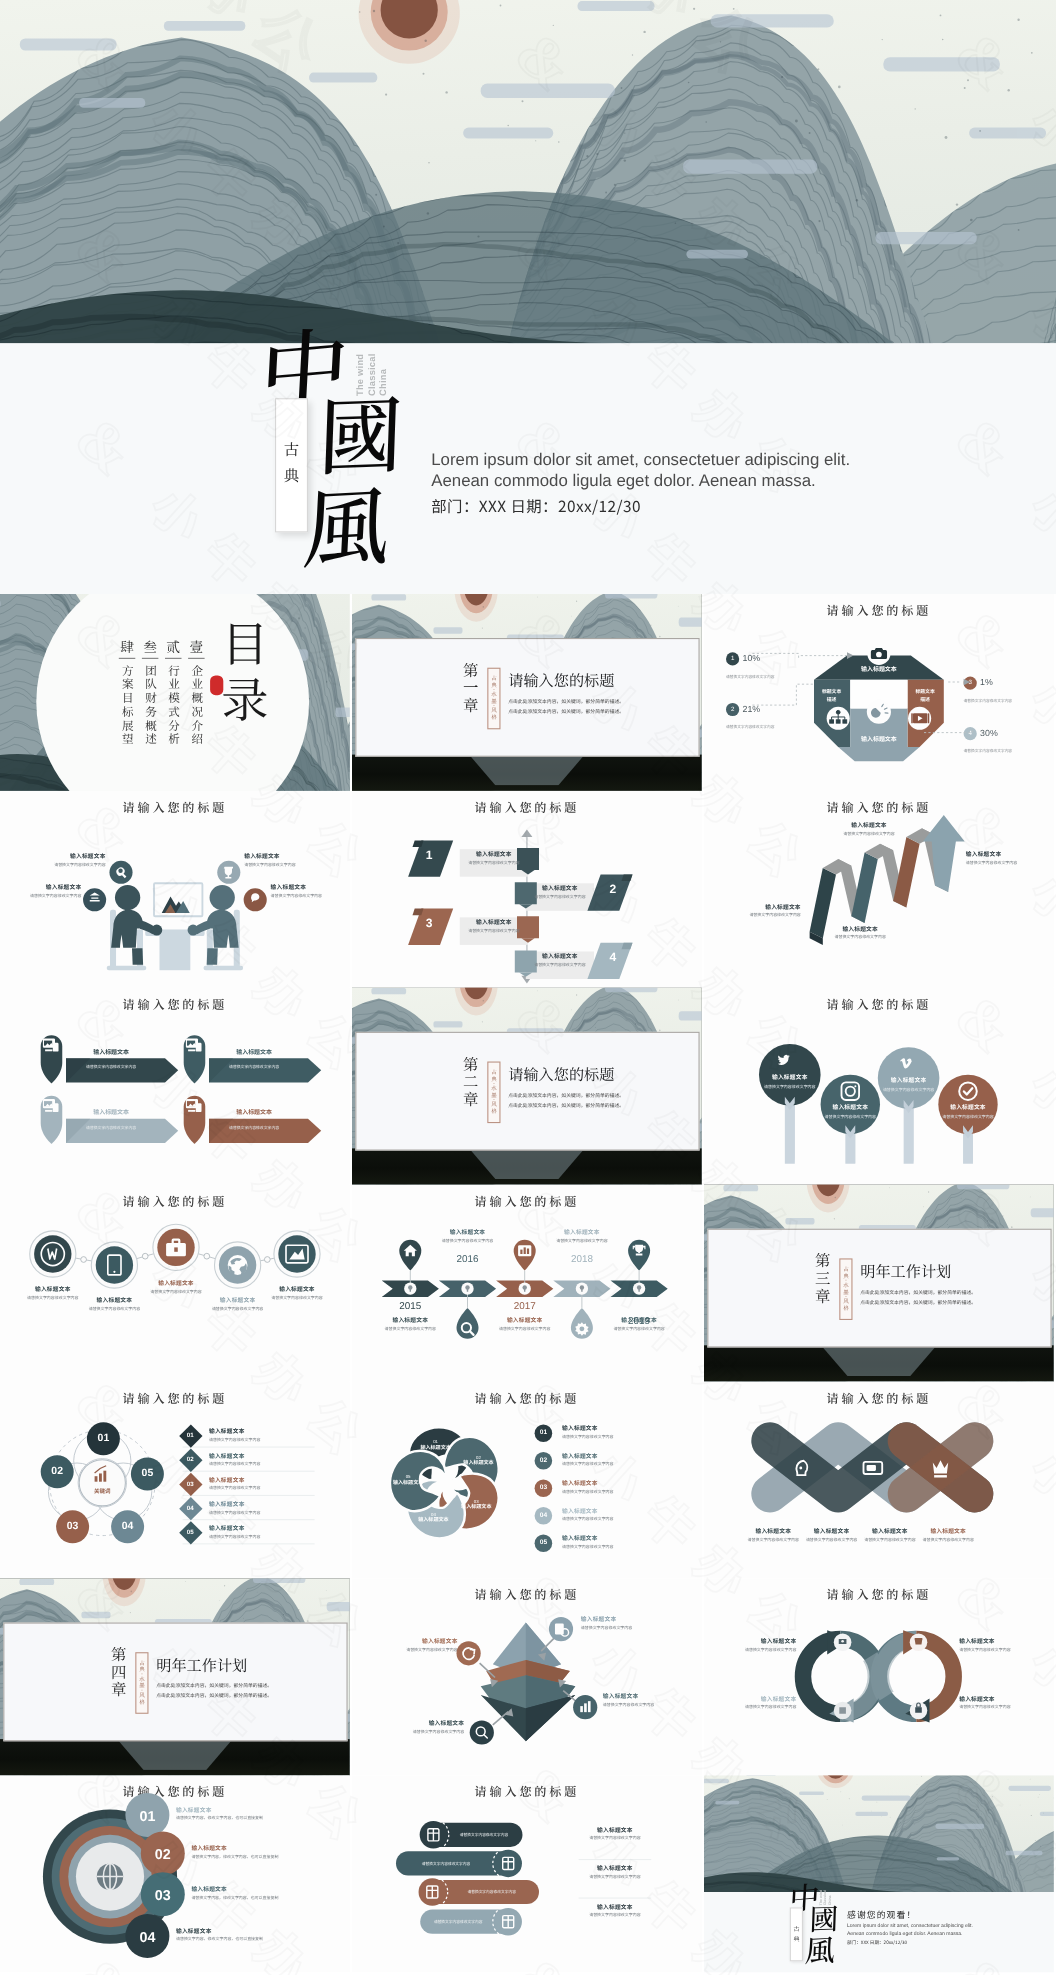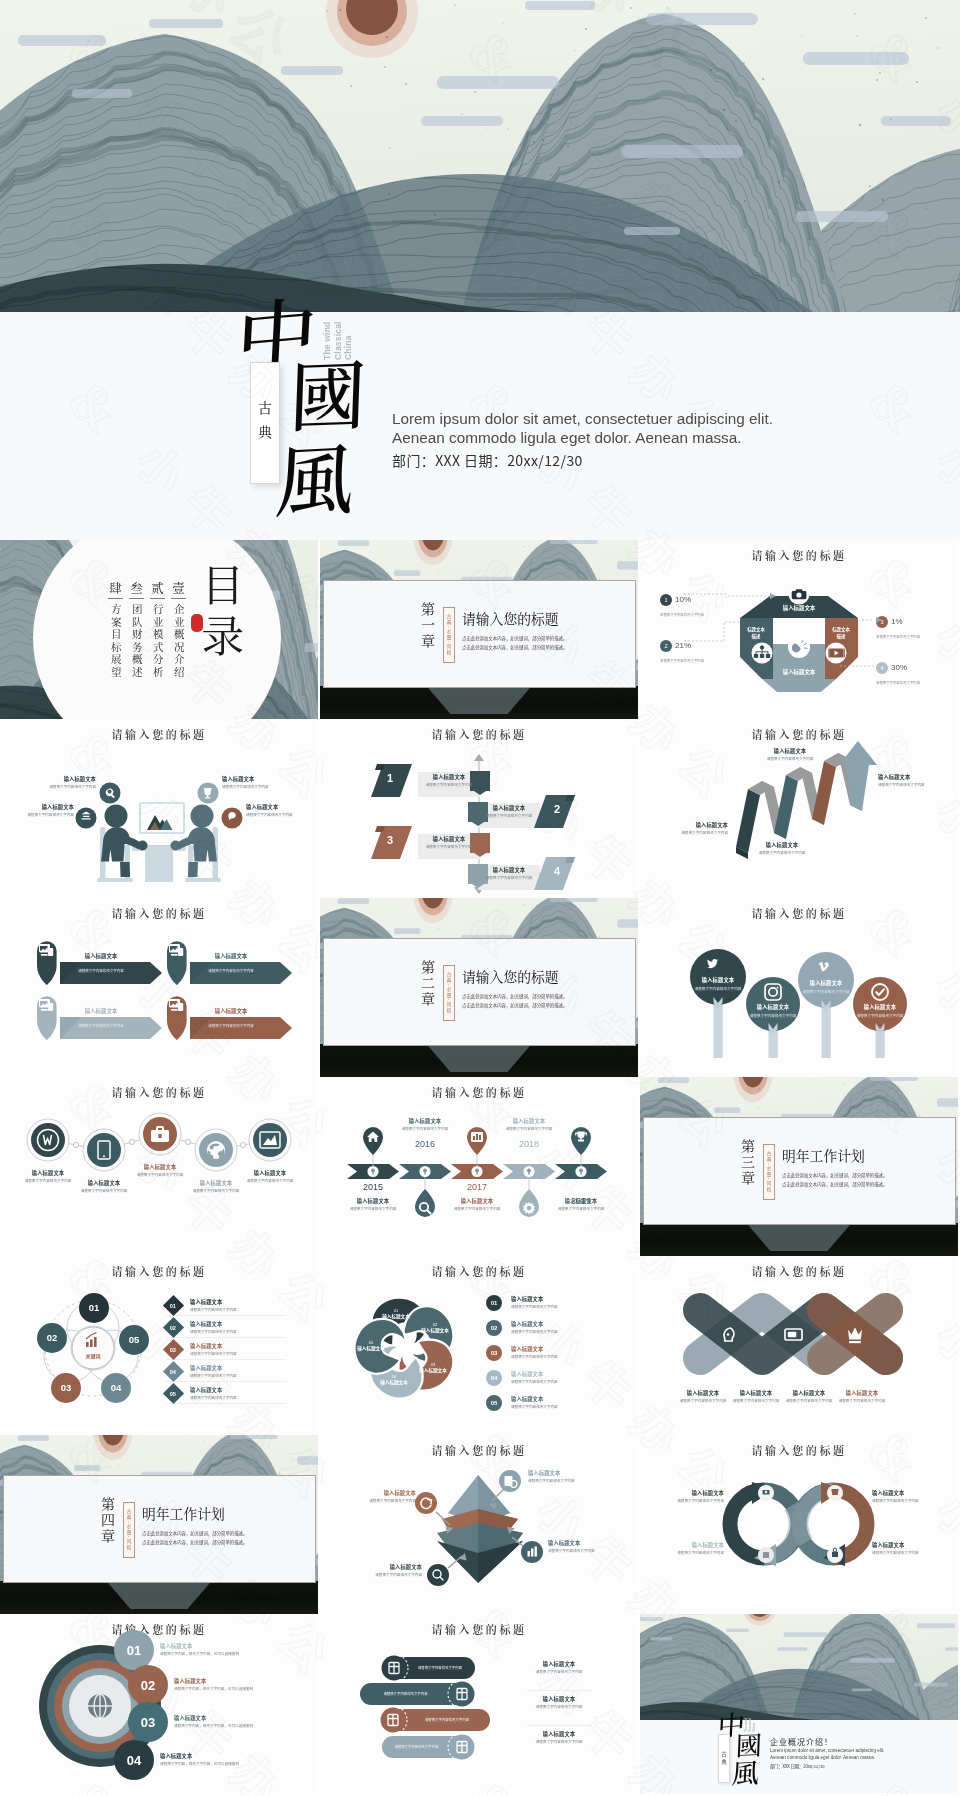--- a/index.html
+++ b/index.html
@@ -1426,21 +1426,21 @@
         <span class="ch e3">風</span>
       </div>
       <div class="end-box">
         <span>古典</span>
       </div>
       <div class="end-en">
         <span>The wind</span>
         <span>Classical</span>
         <span>China</span>
       </div>
-      <div class="end-title">企业概况介绍！</div>
+      <div class="end-title">感谢您的观看！</div>
       <div class="end-sub">
         <div>Lorem ipsum dolor sit amet, consectetuer adipiscing elit.</div>
         <div>Aenean commodo ligula eget dolor. Aenean massa.</div>
       </div>
       <div class="end-meta">部门：XXX   日期：20xx/12/30</div>
     </div>
 <div class="wm">
       <div class="wrow" style="left:100px;top:-160px;"><span>小牛办公</span></div>
       <div class="wrow" style="left:500px;top:-160px;"><span>小牛办公</span></div>
       <div class="wrow" style="left:900px;top:-160px;"><span>小牛办公</span></div>

